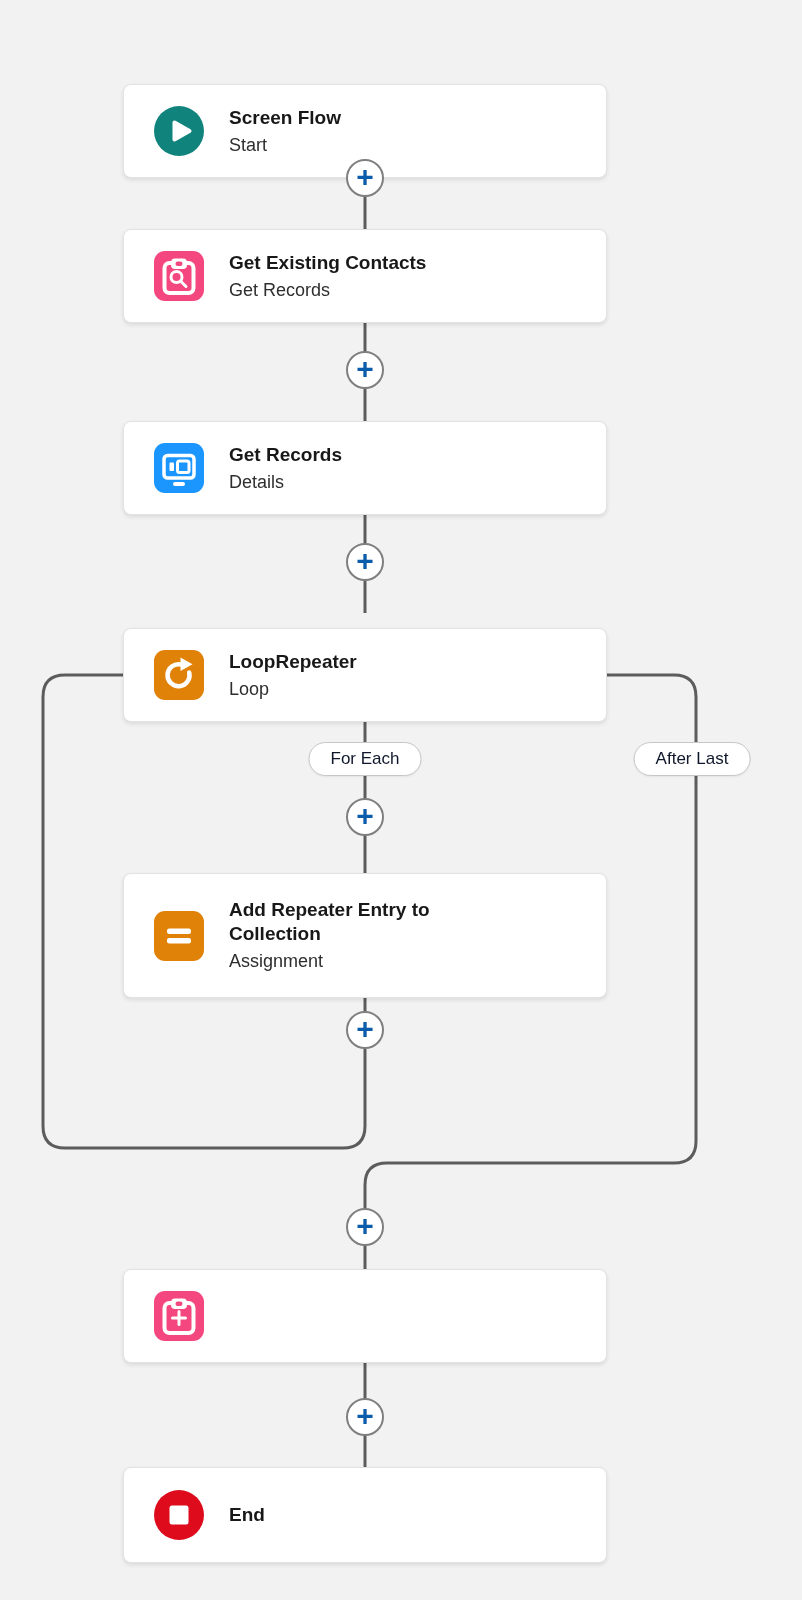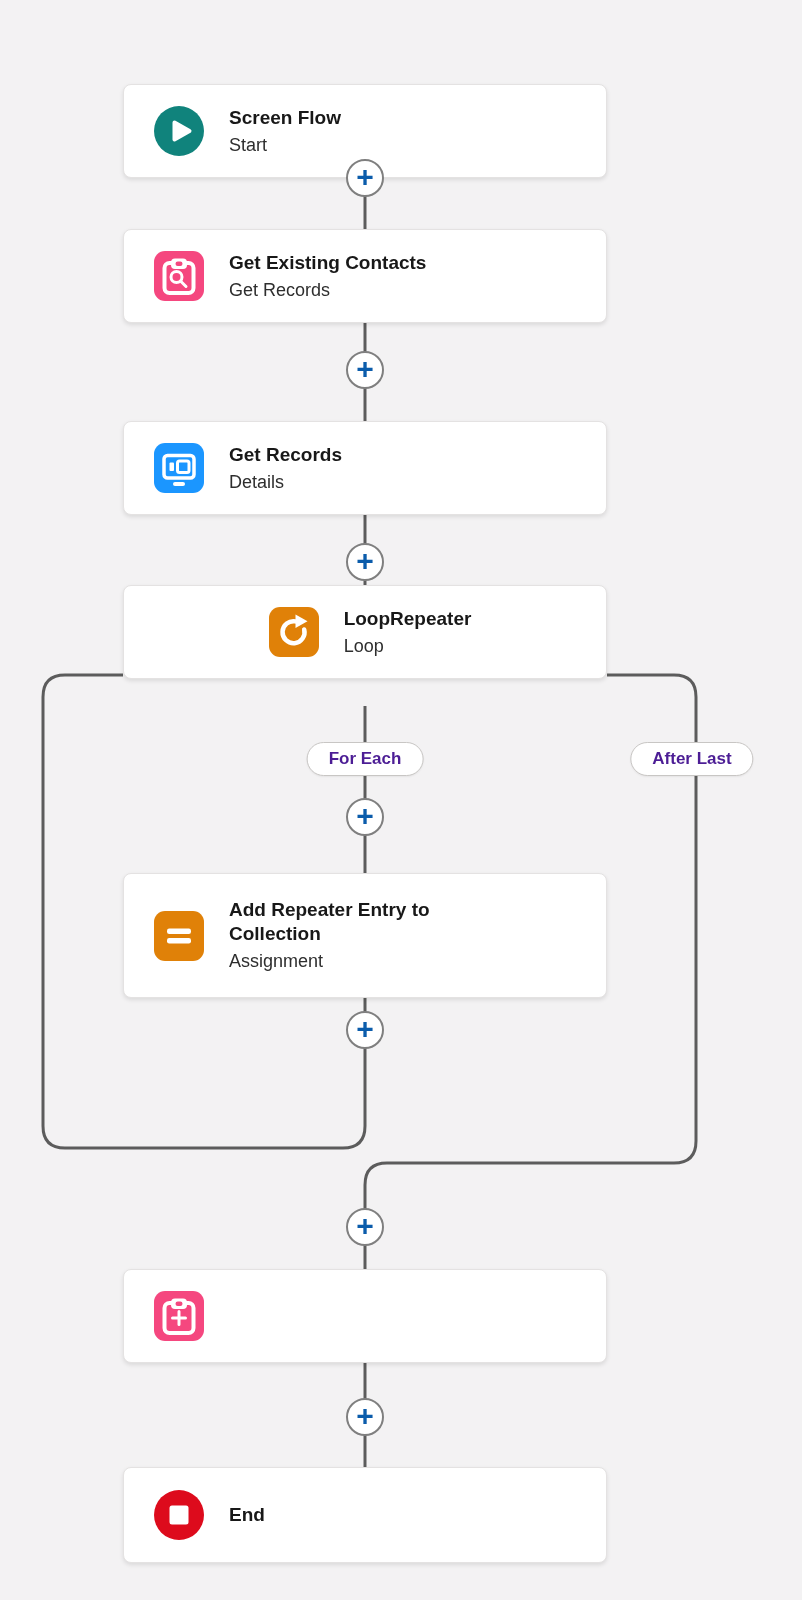--- a/index.html
+++ b/index.html
@@ -18,21 +18,21 @@
   .title{font-size:19px;font-weight:700;color:#181818;line-height:24px;}
   .subtitle{font-size:18px;font-weight:400;color:#2e2e2e;line-height:24px;margin-top:3px;}
   .narrow .title{max-width:280px;}
 
   .plus-btn{position:absolute;width:38px;height:38px;border-radius:50%;background:#fff;
         border:2.5px solid #7f7f7f;box-sizing:border-box;z-index:3;display:flex;align-items:center;
         justify-content:center;cursor:pointer;transform:translate(-50%,-50%);padding:0;}
   .plus-btn span{color:var(--plus-blue,#0b5cab);font-size:30px;font-weight:700;line-height:30px;margin-top:-3px;}
 
   .pill{position:absolute;transform:translate(-50%,-50%);background:#fff;border:1.5px solid #c8c6c4;
-        border-radius:18px;padding:6px 21px;font-size:17px;font-weight:700;color:#4c1d95;
+        border-radius:18px;padding:6px 21px;font-size:17px;font-weight:400;color:#0f172a;
         z-index:3;white-space:nowrap;box-shadow:0 1px 2px rgba(0,0,0,.06);}
 </style>
 </head>
 <body>
 
 <div class="canvas">
 
   <svg class="connectors" width="802" height="1600">
     <path d="M365 129 L365 229"></path>
     <path d="M365 322 L365 421"></path>
@@ -80,21 +80,21 @@
         <rect x="22.5" y="17" width="11.5" height="11.5" rx="2" fill="none" stroke="#fff" stroke-width="3"></rect>
         <rect x="18" y="38" width="12" height="4" rx="2" fill="#fff"></rect>
       </svg>
     </span>
     <div class="text">
       <div class="title">Get Records</div>
       <div class="subtitle">Details</div>
     </div>
   </div>
 
-  <div class="node" style="top:585px;height:94px;justify-content:center;">
+  <div class="node" style="top:628px;height:94px;">
     <span class="icon square" style="background: rgb(224, 129, 8);">
       <svg width="48" height="48" viewBox="0 0 48 48">
         <path d="M25.6 13.4 A 11 11 0 1 0 34.2 21.5" fill="none" stroke="#fff" stroke-width="4.5" stroke-linecap="round"></path>
         <path d="M25.5 6.5 L25.5 20 L37.5 13.2 Z" fill="#fff"></path>
       </svg>
     </span>
     <div class="text">
       <div class="title">LoopRepeater</div>
       <div class="subtitle">Loop</div>
     </div>

